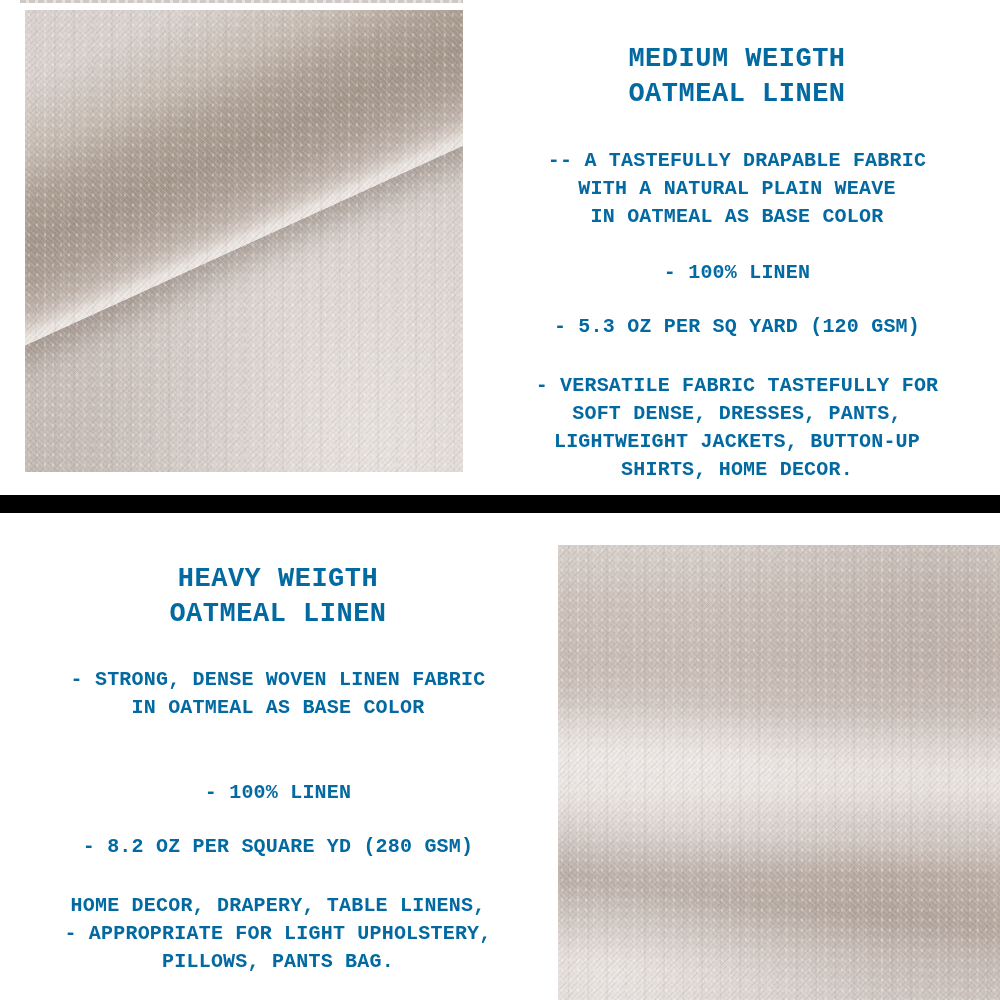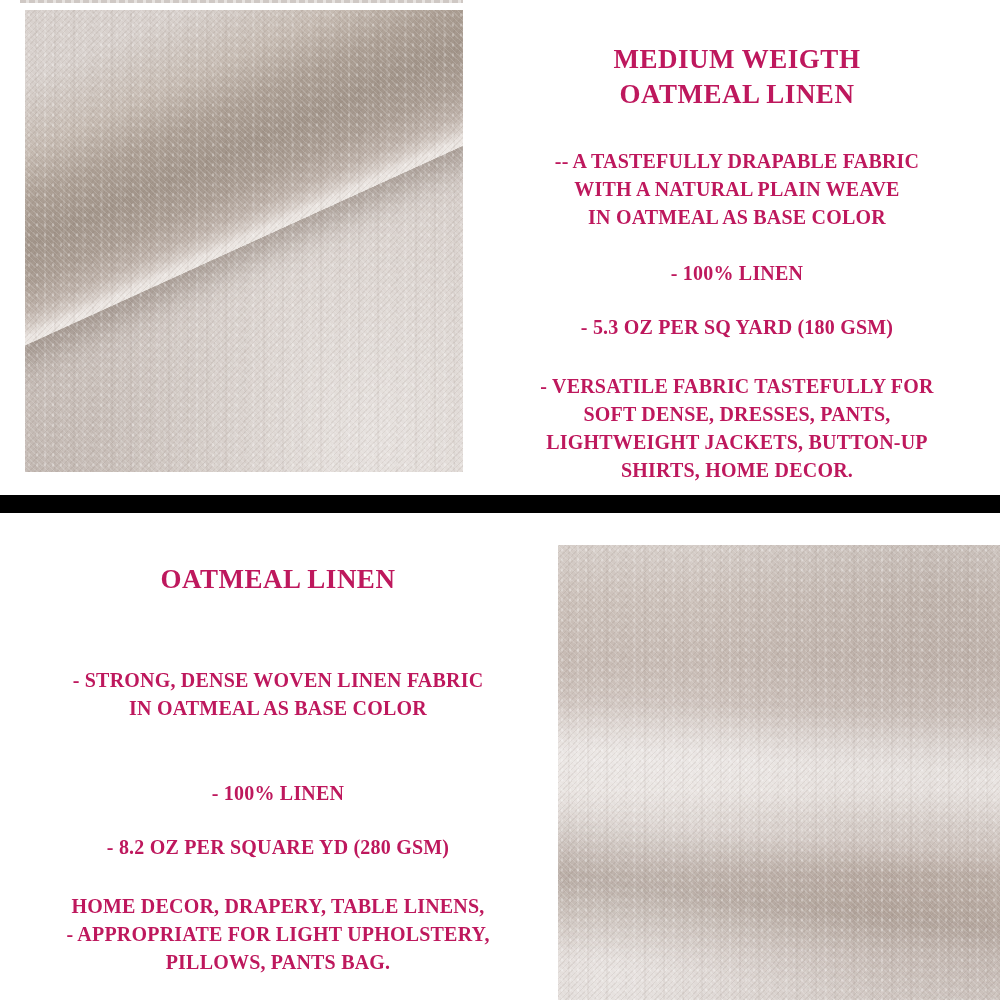--- a/index.html
+++ b/index.html
@@ -1,18 +1,18 @@
 <!DOCTYPE html>
 <html><head>
 <meta charset="utf-8">
 <style>
   html,body{margin:0;padding:0;background:#ffffff;}
   .canvas{
     position:relative;width:1000px;height:1000px;background:#ffffff;
-    font-family:Liberation Serif, serif;color:#be185d;overflow:hidden;
+    font-family:Liberation Mono, monospace;color:#0369a1;overflow:hidden;
   }
   
   .txt-col{position:absolute;width:500px;text-align:center;}
   .txt-col .block{position:absolute;left:0;width:100%;}
   .title-line{font-size:27px;font-weight:bold;line-height:35px;letter-spacing:.5px;white-space:nowrap;}
   .body-line{font-size:20px;font-weight:bold;line-height:28px;letter-spacing:.2px;white-space:nowrap;}
   #col-medium{left:487px;top:0;height:495px;}
   #col-heavy{left:28px;top:514px;height:486px;}
   #col-medium .b-title{top:42px;}
   #col-medium .b-desc{top:147px;}
@@ -94,34 +94,35 @@
     </div>
     <div class="block b-desc">
       <div class="body-line">-- A TASTEFULLY DRAPABLE FABRIC</div>
       <div class="body-line">WITH A NATURAL PLAIN WEAVE</div>
       <div class="body-line">IN OATMEAL AS BASE COLOR</div>
     </div>
     <div class="block b-comp">
       <div class="body-line">- 100% LINEN</div>
     </div>
     <div class="block b-weight">
-      <div class="body-line">- 5.3 OZ PER SQ YARD (180 GSM)</div>
+      <div class="body-line">- 5.3 OZ PER SQ YARD (120 GSM)</div>
     </div>
     <div class="block b-uses">
       <div class="body-line">- VERSATILE FABRIC TASTEFULLY FOR</div>
       <div class="body-line">SOFT DENSE, DRESSES, PANTS,</div>
       <div class="body-line">LIGHTWEIGHT JACKETS, BUTTON-UP</div>
       <div class="body-line">SHIRTS, HOME DECOR.</div>
     </div>
   </div>
 
   <div class="divider"></div>
 
   <div class="txt-col" id="col-heavy">
     <div class="block b-title">
+      <div class="title-line">HEAVY WEIGTH</div>
       <div class="title-line">OATMEAL LINEN</div>
     </div>
     <div class="block b-desc">
       <div class="body-line">- STRONG, DENSE WOVEN LINEN FABRIC</div>
       <div class="body-line">IN OATMEAL AS BASE COLOR</div>
     </div>
     <div class="block b-comp">
       <div class="body-line">- 100% LINEN</div>
     </div>
     <div class="block b-weight">

